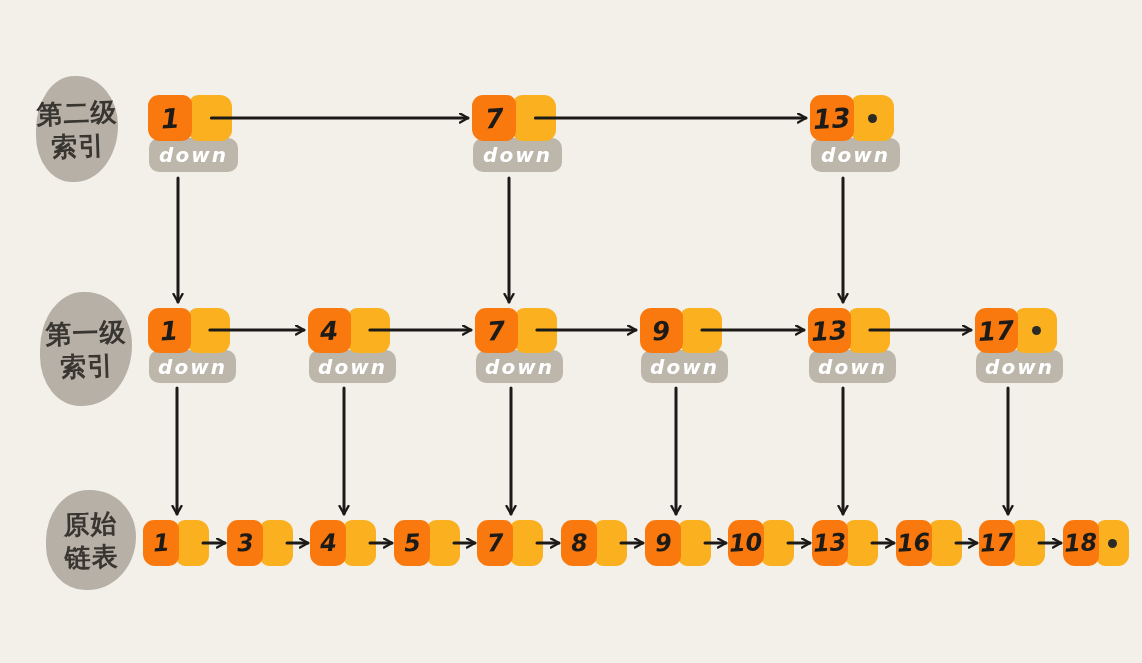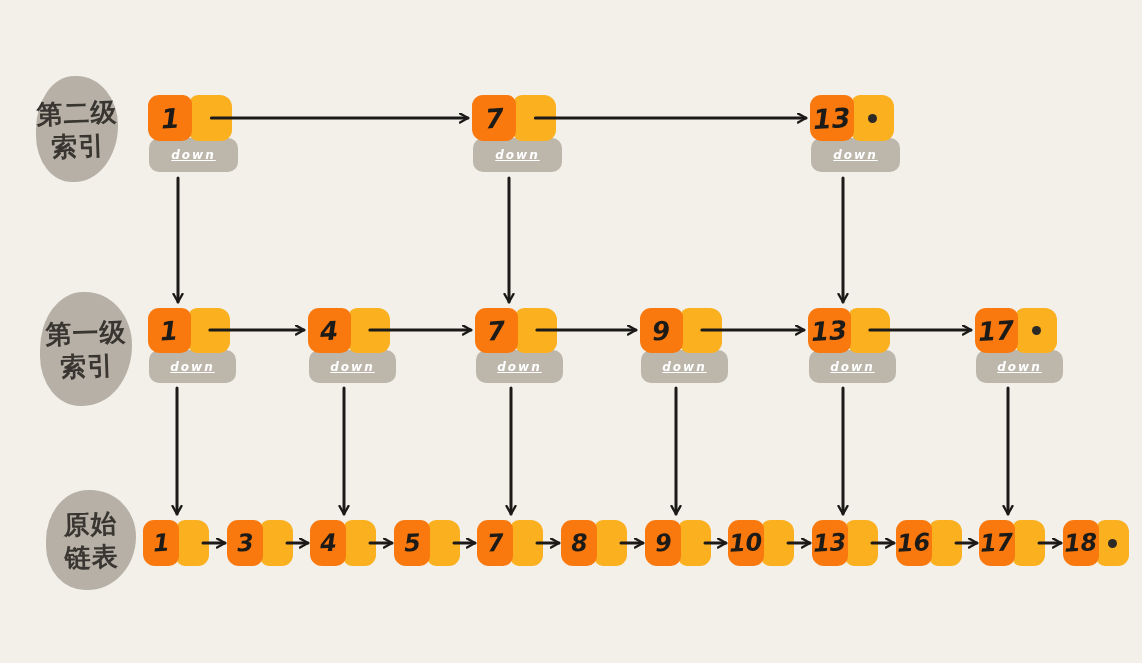--- a/index.html
+++ b/index.html
@@ -36,23 +36,22 @@
     background: var(--down-gray, #bcb6ab);
     border-radius: 10px;
     display: flex;
     align-items: center;
     justify-content: center;
   }
   .down-box span {
     color: #ffffff;
     font-style: italic;
     font-weight: 600;
-    font-size: 12px;
+    font-size: 20px;
     letter-spacing: 2px;
-    text-decoration: underline;
   }
   .node {
     position: absolute;
     display: flex;
   }
   .cell {
     height: 100%;
     display: flex;
     align-items: center;
     justify-content: center;

